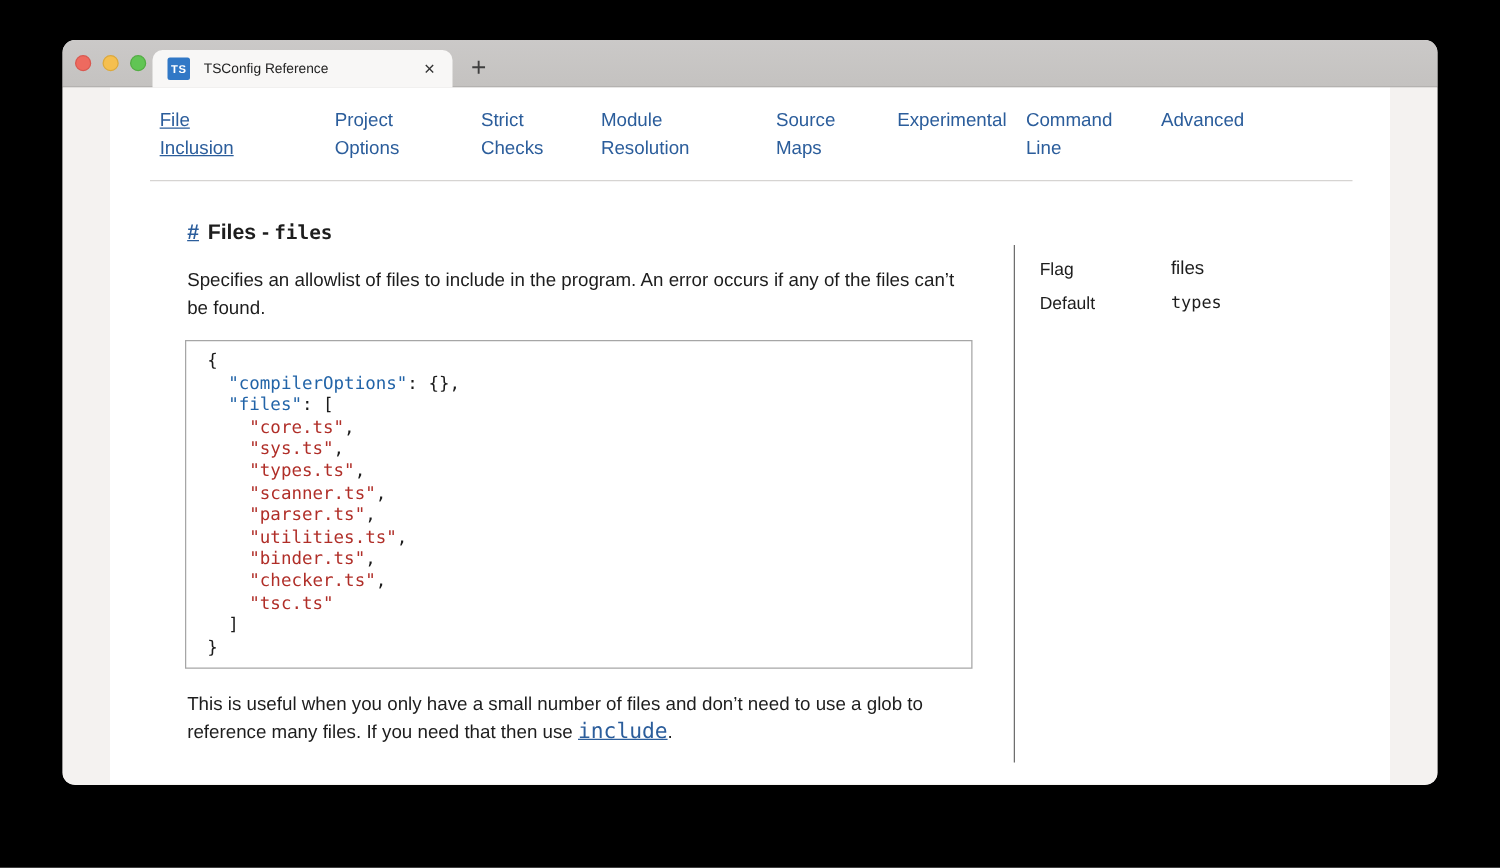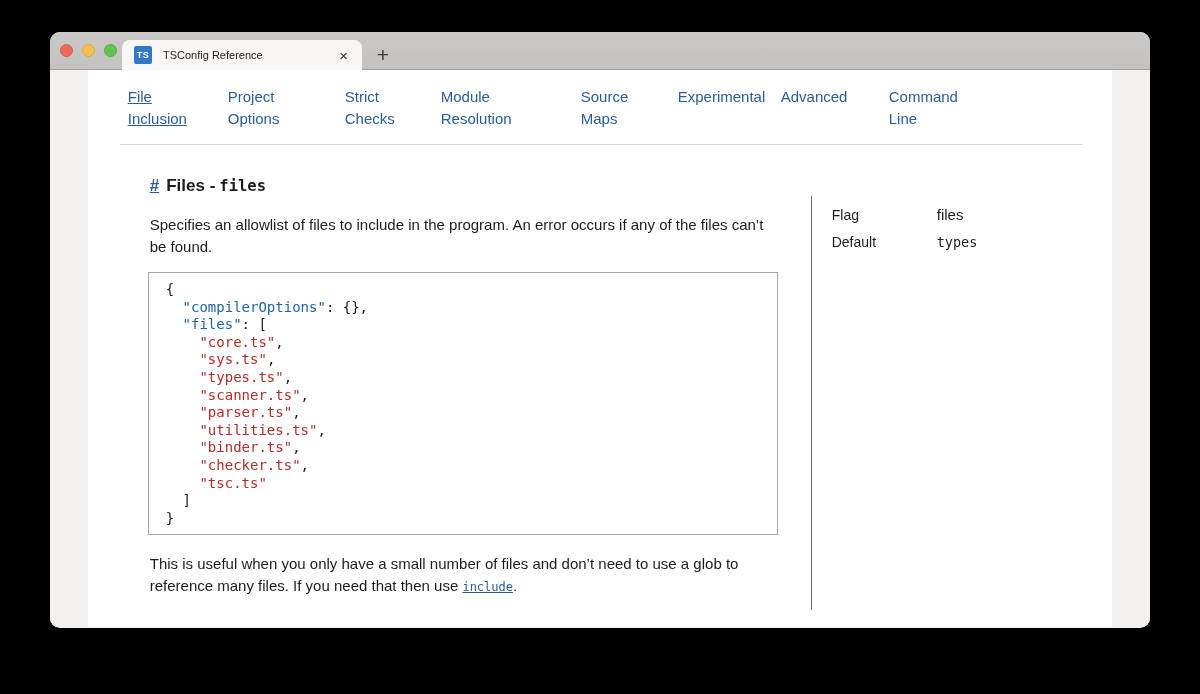--- a/index.html
+++ b/index.html
@@ -33,40 +33,40 @@
   
   .page { position:relative; height:557px; display:flex; }
   .strip { width:38px; background:#f4f2f0; }
   .sheet { position:relative; width:1032px; background:#ffffff; }
 
   
   .topnav { position:absolute; left:40px; top:16px; display:flex; }
   .nav-item { font-size:15px; line-height:22px; color:#2b5d9b; cursor:pointer; }
   .nav-item.active { text-decoration:underline; }
   .nav-item:nth-child(1){ width:100px; padding-right:18px; }
-  .nav-item:nth-child(2){ width:117px; padding-right:25px; }
+  .nav-item:nth-child(2){ width:117px; padding-right:25px;margin-left:40px; }
   .nav-item:nth-child(3){ width:96px;  padding-right:20px; }
   .nav-item:nth-child(4){ width:140px; padding-right:40px; }
   .nav-item:nth-child(5){ width:97px;  padding-right:20px; }
   .nav-item:nth-child(6){ width:103px; padding-right:25px; }
   .nav-item:nth-child(7){ width:108px; padding-right:10px; }
   .nav-item:nth-child(8){ width:85px;  padding-right:10px; }
   .nav-item:nth-child(9){ width:84px;  padding-right:6px;  }
 
   .separator { position:absolute; left:32px; top:74px; width:962px; height:1px; background:#d6d4d2; }
 
   
   .heading { position:absolute; left:62px; top:106px; font-size:17px; font-weight:bold; color:#1d1d1d; }
   .heading .hash { color:#2b5d9b; text-decoration:underline; margin-right:7px; cursor:pointer; }
   .heading code { font-family:"DejaVu Sans Mono", monospace; font-size:15.5px; font-weight:bold; margin-left:4px; }
 
   .para { position:absolute; left:62px; width:632px; font-size:15px; line-height:21.5px; color:#1d1d1d; }
   .para1 { top:144px; }
   .para2 { top:483px; }
-  .code-link { font-family:"DejaVu Sans Mono", monospace; font-size:12px;
+  .code-link { font-family:"DejaVu Sans Mono", monospace; font-size:17px;
                color:#2b5d9b; text-decoration:underline; cursor:pointer; }
 
   .code-block { position:absolute; left:60px; top:202px; width:630px;
                 border:1px solid #a6a6a6; background:#fff; padding:8px 10px 7px 17px; }
   .code-line { font-family:"DejaVu Sans Mono", monospace; font-size:14px;
                line-height:17.6px; white-space:pre; }
   .tok-p { color:#1b1b1b; }
   .tok-k { color:#2264a8; }
   .tok-s { color:#b02e28; }
 
@@ -101,22 +101,22 @@
     <div class="strip"></div>
     <div class="sheet">
 
       <nav class="topnav" id="topnav">
           <div class="nav-item active">File Inclusion</div>
           <div class="nav-item">Project Options</div>
           <div class="nav-item">Strict Checks</div>
           <div class="nav-item">Module Resolution</div>
           <div class="nav-item">Source Maps</div>
           <div class="nav-item">Experimental</div>
+          <div class="nav-item">Command Line</div>
           <div class="nav-item">Advanced</div>
-          <div class="nav-item">Command Line</div>
         </nav>
 
       <div class="separator"></div>
 
       <h2 class="heading"><a class="hash">#</a><span>Files -</span><code>files</code></h2>
 
       <p class="para para1">Specifies an allowlist of files to include in the program. An error occurs if any of the files can’t be found.</p>
 
       <div class="code-block" id="codeBlock">
           <div class="code-line"><span class="tok-p">{</span></div>

